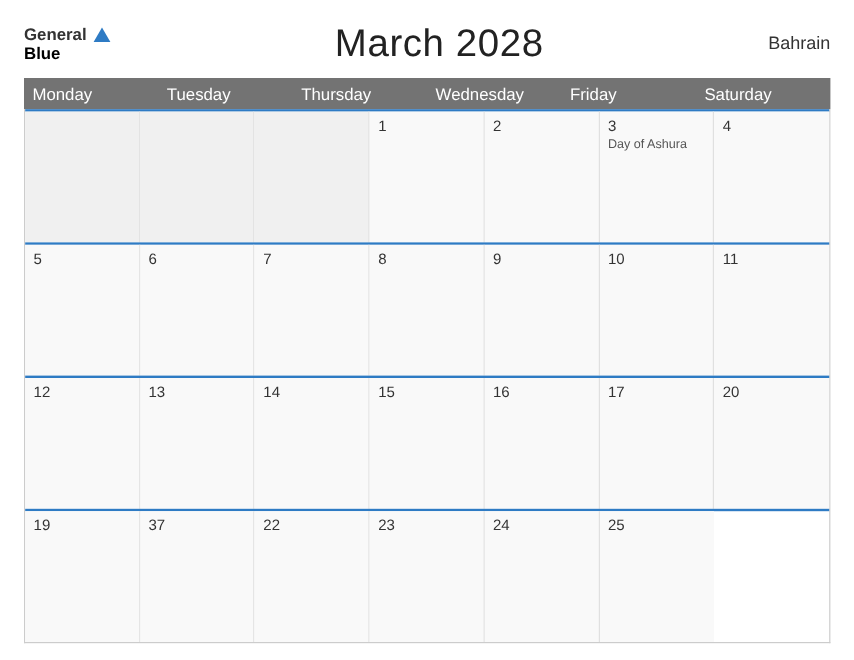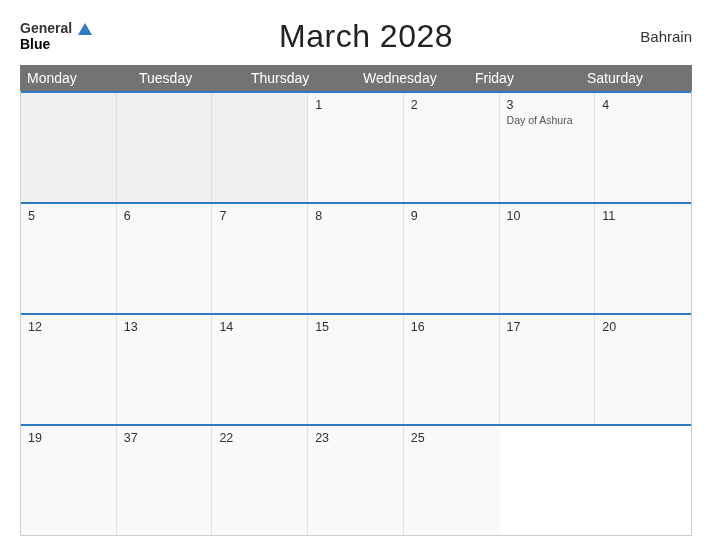--- a/index.html
+++ b/index.html
@@ -228,19 +228,22 @@
         <div class="cal-cell">
             <span class="day-num">37</span>
           </div>
         <div class="cal-cell">
             <span class="day-num">22</span>
           </div>
         <div class="cal-cell">
             <span class="day-num">23</span>
           </div>
         <div class="cal-cell">
+            <span class="day-num">24</span>
+          </div>
+        <div class="cal-cell">
             <span class="day-num">25</span>
           </div>
       </div>
 
     </div>
   </div>
 </div>
 
 </body></html>

